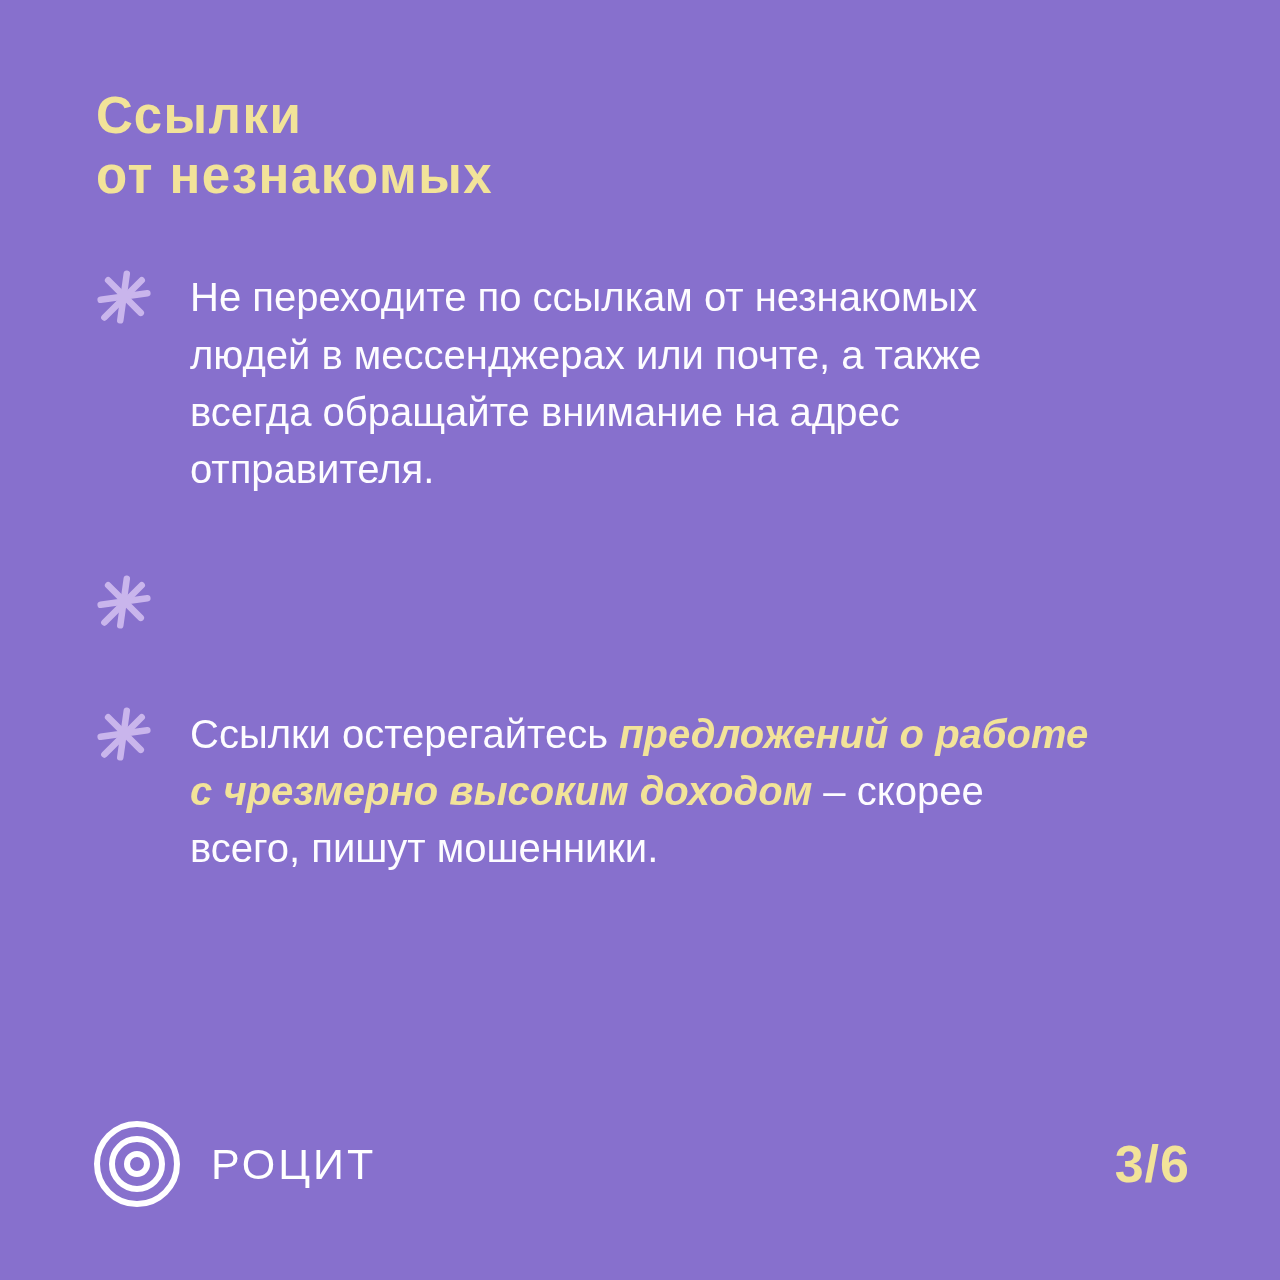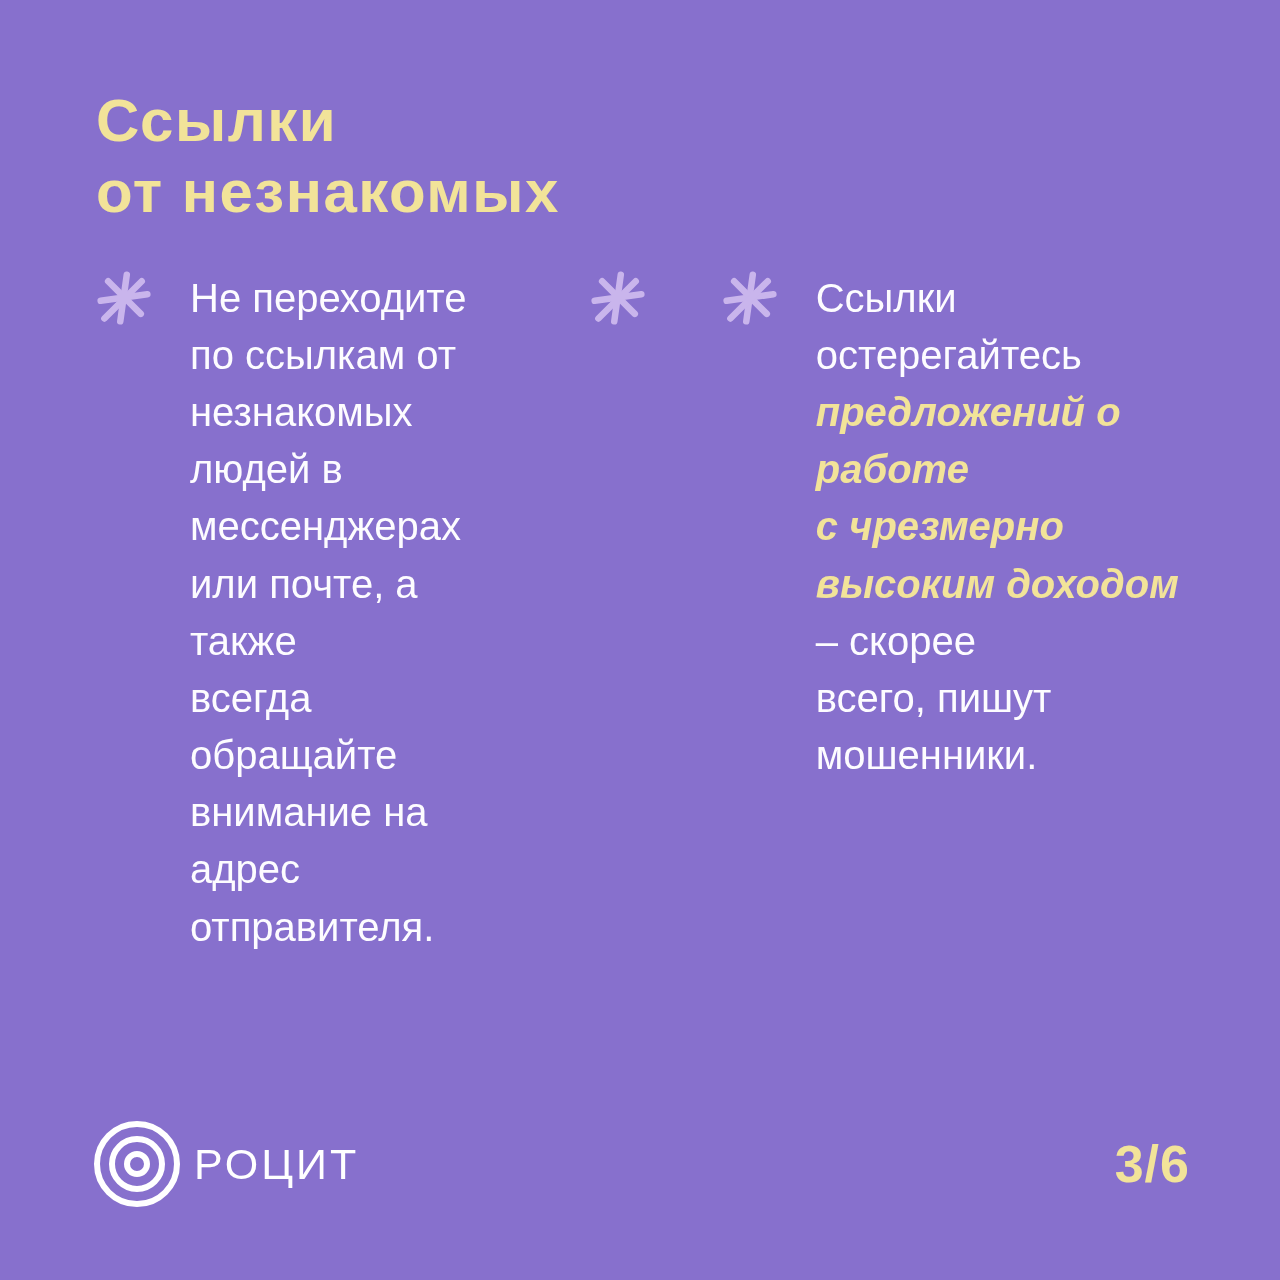--- a/index.html
+++ b/index.html
@@ -11,29 +11,30 @@
   }
   .card {
     position: relative;
     width: 1280px;
     height: 1280px;
     background: #8770CD;
     padding: 86px 90px 0 96px;
   }
   .title {
     color: #F2E399;
-    font-size: 60px;
+    font-size: 51px;
     font-weight: 800;
     line-height: 1.18;
     letter-spacing: 1.5px;
-    margin-bottom: 42px;
+    margin-bottom: 63px;
   }
   .title span { display: block; }
   .bullets {
     display: flex;
+    flex-direction: column;
     gap: 76px;
   }
   .bullet {
     display: flex;
     align-items: flex-start;
     gap: 38px;
   }
   .bullet .icon-wrap {
     flex: 0 0 56px;
     width: 56px;
@@ -59,21 +60,21 @@
     left: 93px;
     right: 90px;
     bottom: 72px;
     display: flex;
     justify-content: space-between;
     align-items: center;
   }
   .logo {
     display: flex;
     align-items: center;
-    gap: 13px;
+    gap: 30px;
   }
   .logo .logo-icon svg { width: 88px; height: 88px; display: block; }
   .logo .logo-text {
     color: #FFFFFF;
     font-size: 43px;
     font-weight: 400;
     letter-spacing: 3px;
   }
   .page-indicator {
     color: #F2E399;

